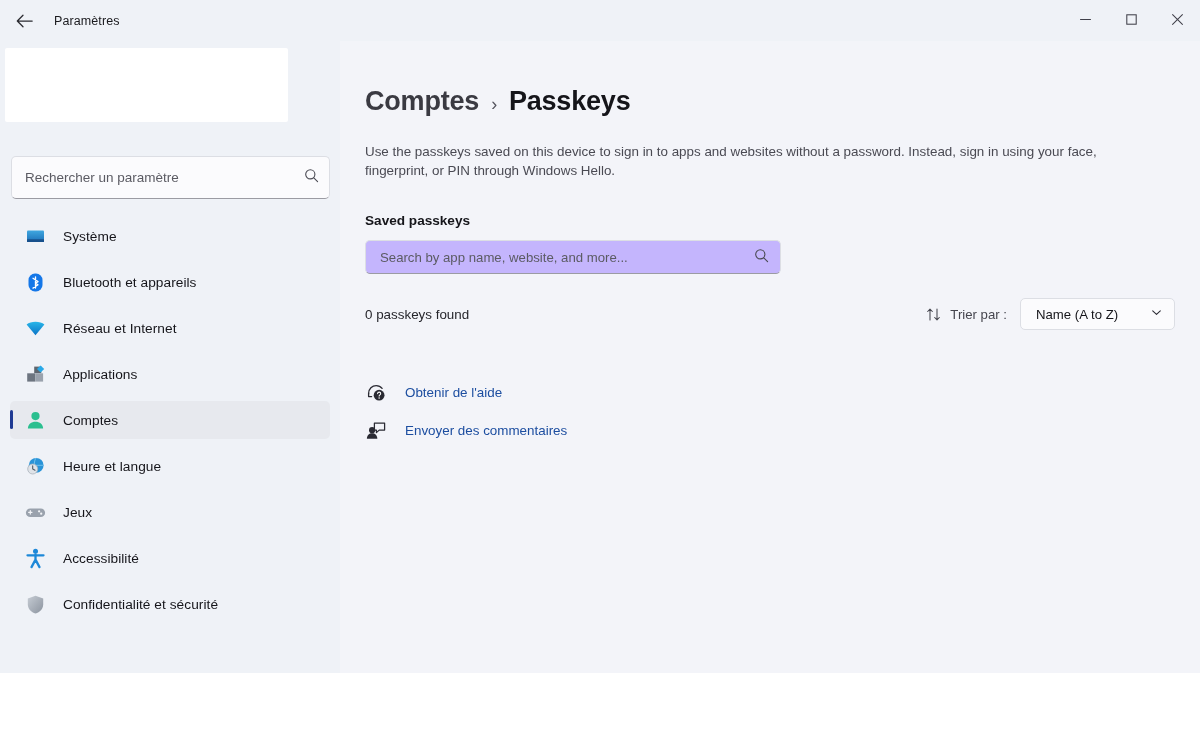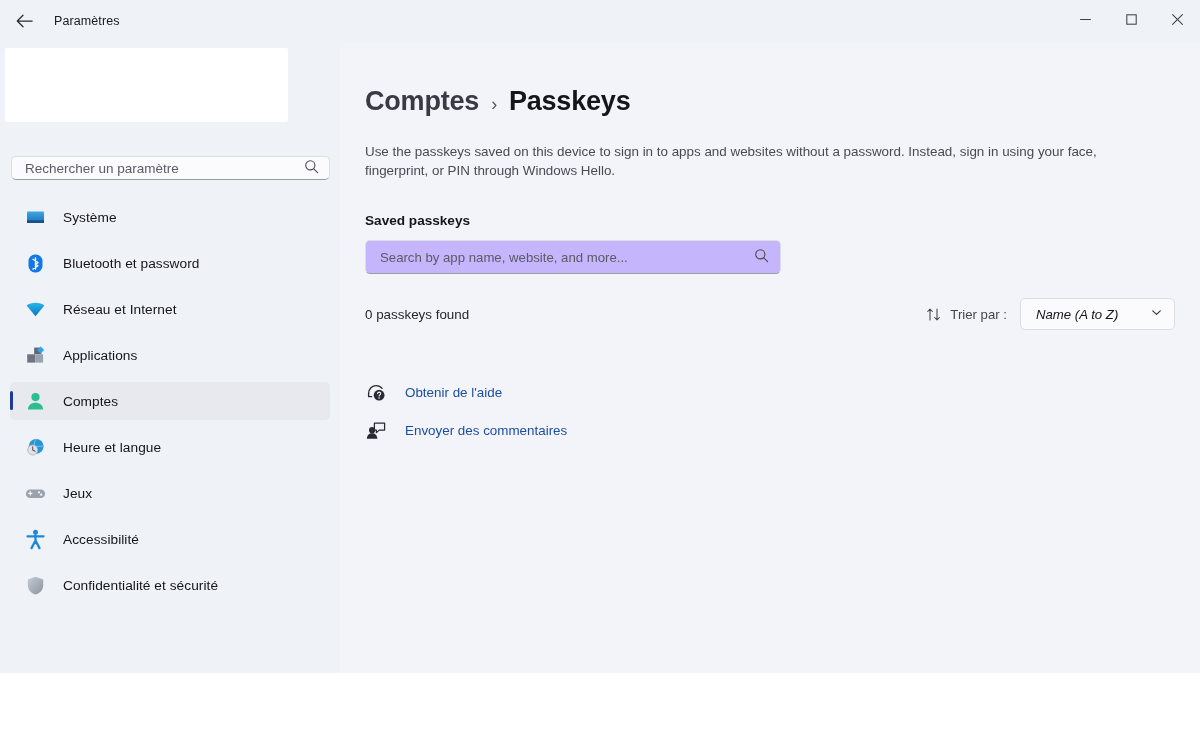--- a/index.html
+++ b/index.html
@@ -78,21 +78,21 @@
     height: 74px;
     background: #ffffff;
     border-radius: 2px;
   }
   .side-search-wrap {
     margin: 34px 10px 0 11px;
     position: relative;
   }
   .side-search {
     width: 319px;
-    height: 24px;
+    height: 43px;
     background: #fbfbfd;
     border: 1px solid #dcdee4;
     border-bottom: 1.5px solid #9b9ba3;
     border-radius: 5px;
     display: flex;
     align-items: center;
     padding: 0 10px 0 13px;
     cursor: text;
   }
   .side-search .ph {
@@ -225,21 +225,20 @@
     height: 32px;
     min-width: 155px;
     background: #fbfbfd;
     border: 1px solid #dcdee4;
     border-radius: 5px;
     display: flex;
     align-items: center;
     justify-content: space-between;
     padding: 0 11px 0 15px;
     cursor: pointer;
-    font-style: italic;
   }
   .sort-value {
     font-size: 13.2px;
     color: #15151a;
     white-space: nowrap;
     margin-right: 14px;
   }
   .help-links {
     margin-top: 48px;
   }
@@ -347,21 +346,21 @@
           <span class="nav-label">Système</span>
         </div>
 
         <div class="nav-item">
           <span class="nav-icon">
             <svg width="21" height="21" viewBox="0 0 21 21">
               <rect x="3.5" y="1.5" width="14" height="18" rx="6.5" fill="#1477e8"></rect>
               <path d="M8 6.3 L13 9.6 L10.5 11.2 M10.5 11.2 L13 12.8 L8 16.1 M10.5 4.8 V16.1" fill="none" stroke="#ffffff" stroke-width="1.35" stroke-linejoin="round" stroke-linecap="round"></path>
             </svg>
           </span>
-          <span class="nav-label">Bluetooth et password</span>
+          <span class="nav-label">Bluetooth et appareils</span>
         </div>
 
         <div class="nav-item">
           <span class="nav-icon">
             <svg width="21" height="21" viewBox="0 0 21 21">
               <defs>
                   <linearGradient id="gWifi" x1="0" y1="0" x2="0" y2="1">
                 <stop offset="0" stop-color="#29b6e8"></stop>
                     <stop offset="1" stop-color="#0b74c7"></stop>
               </linearGradient>

